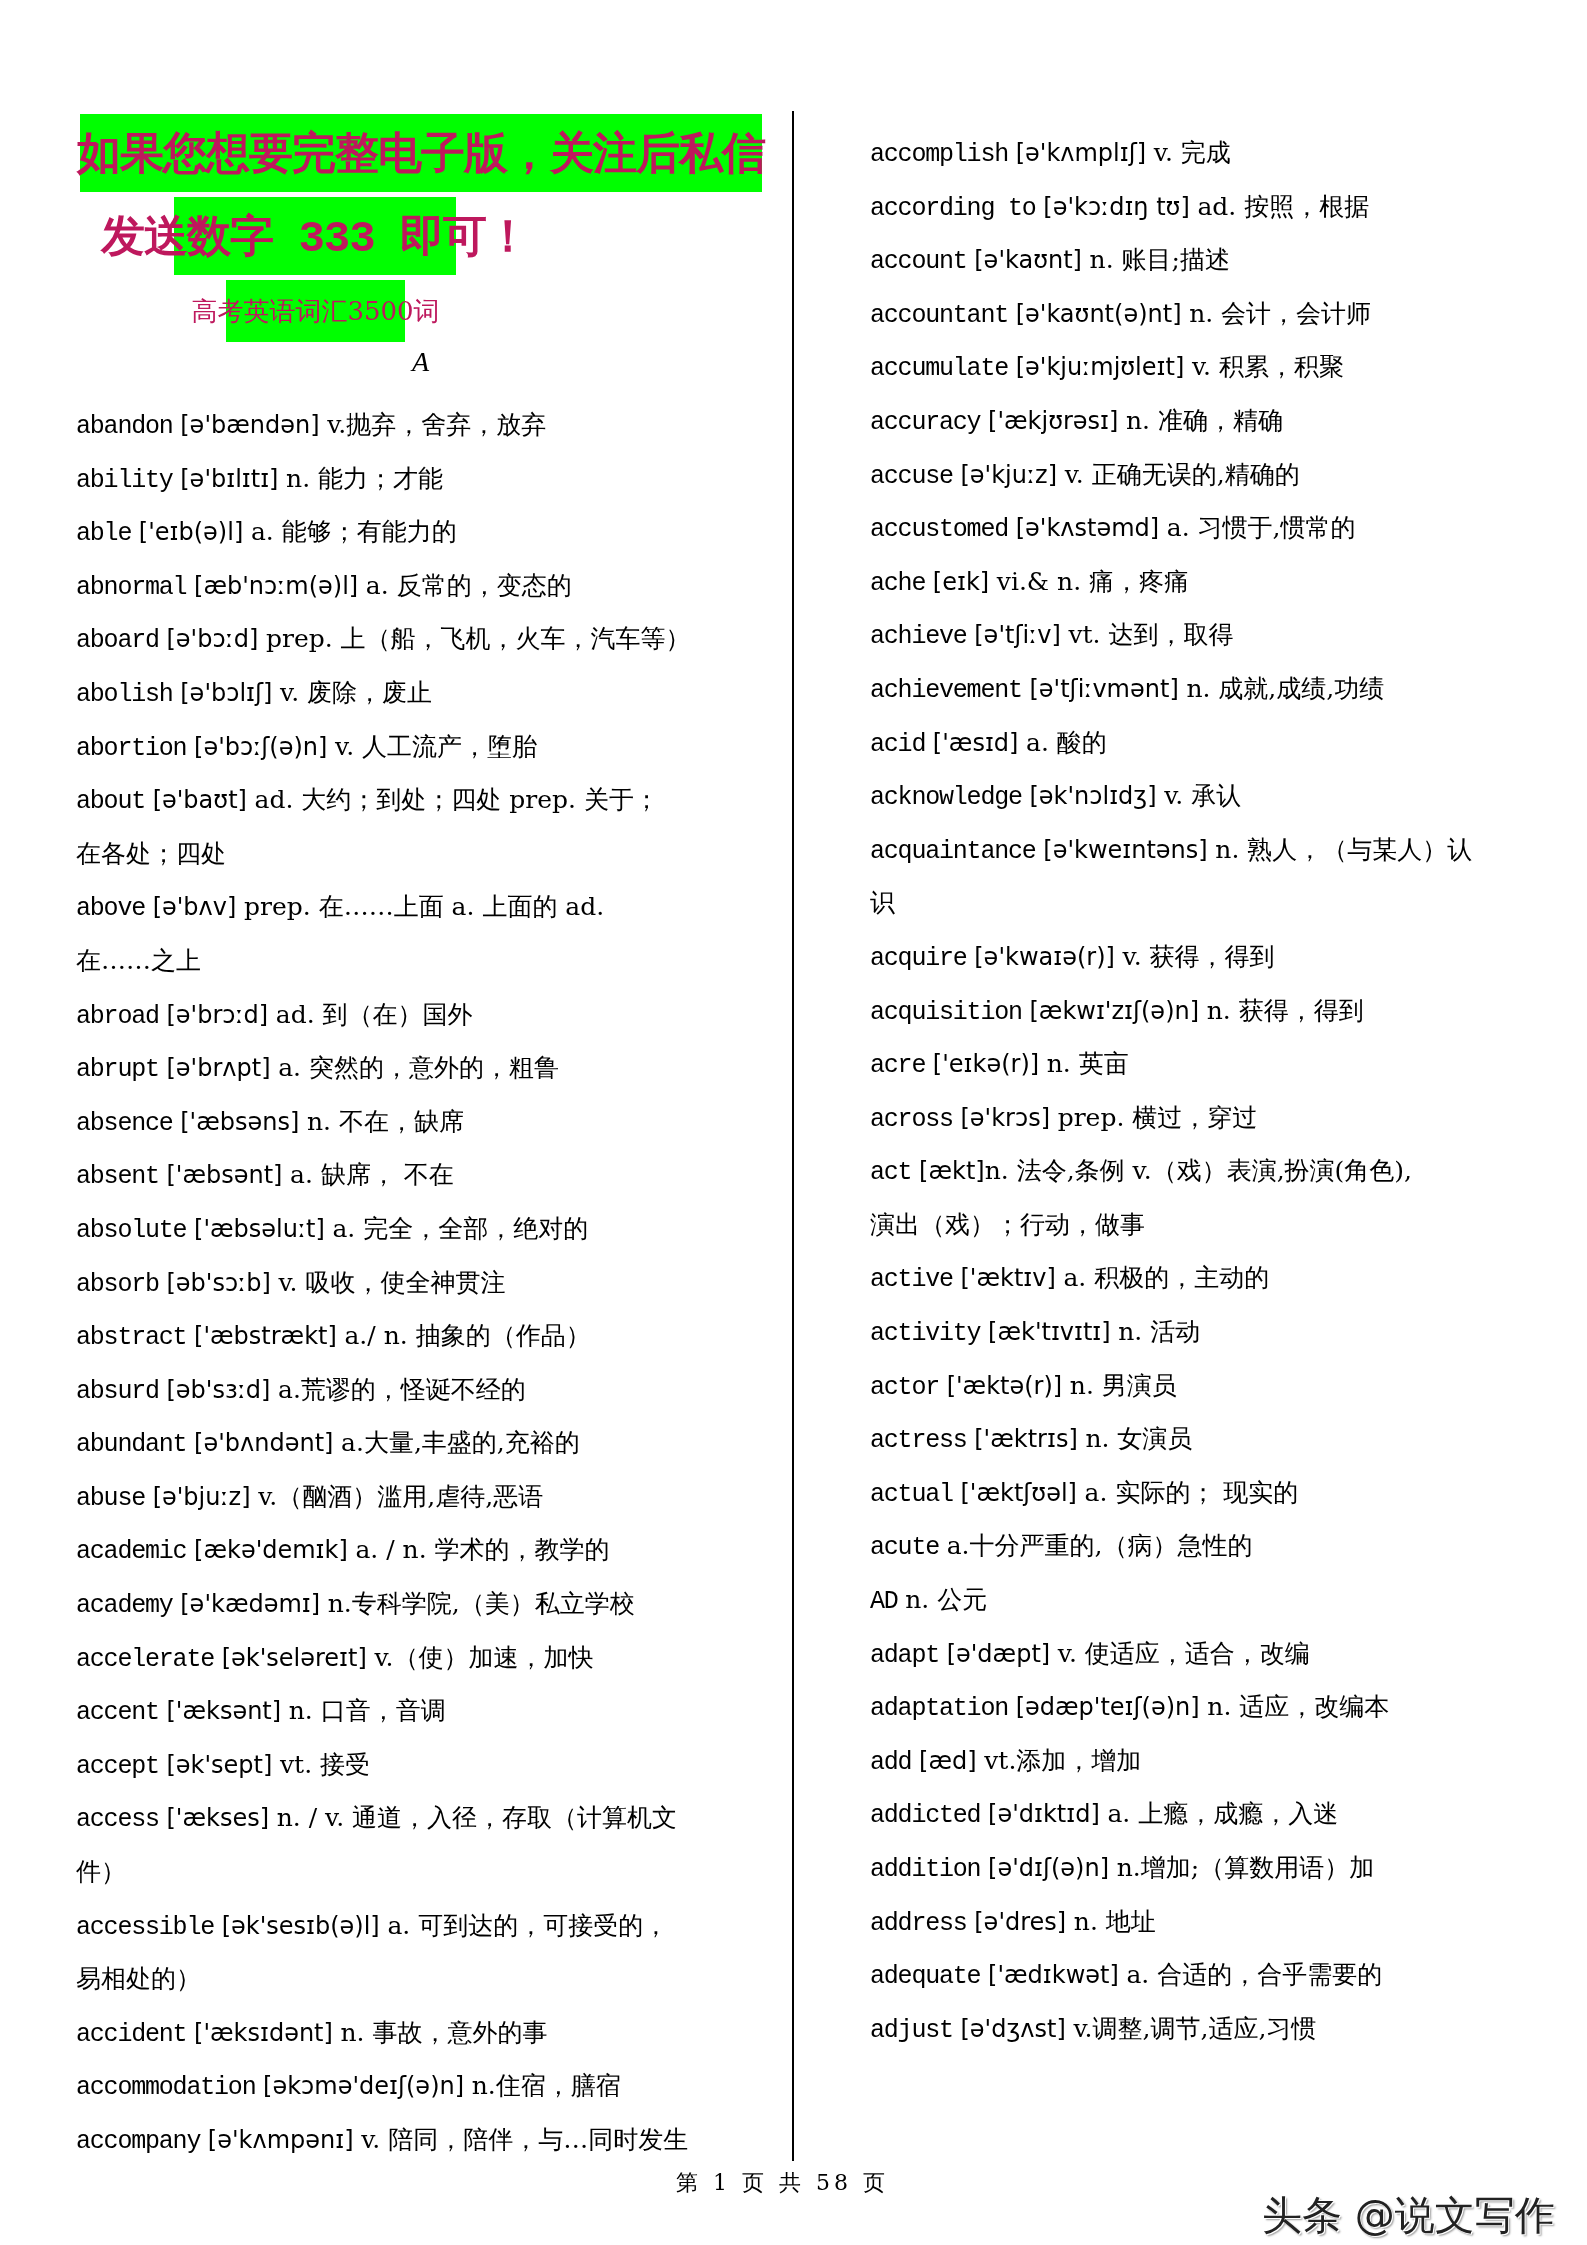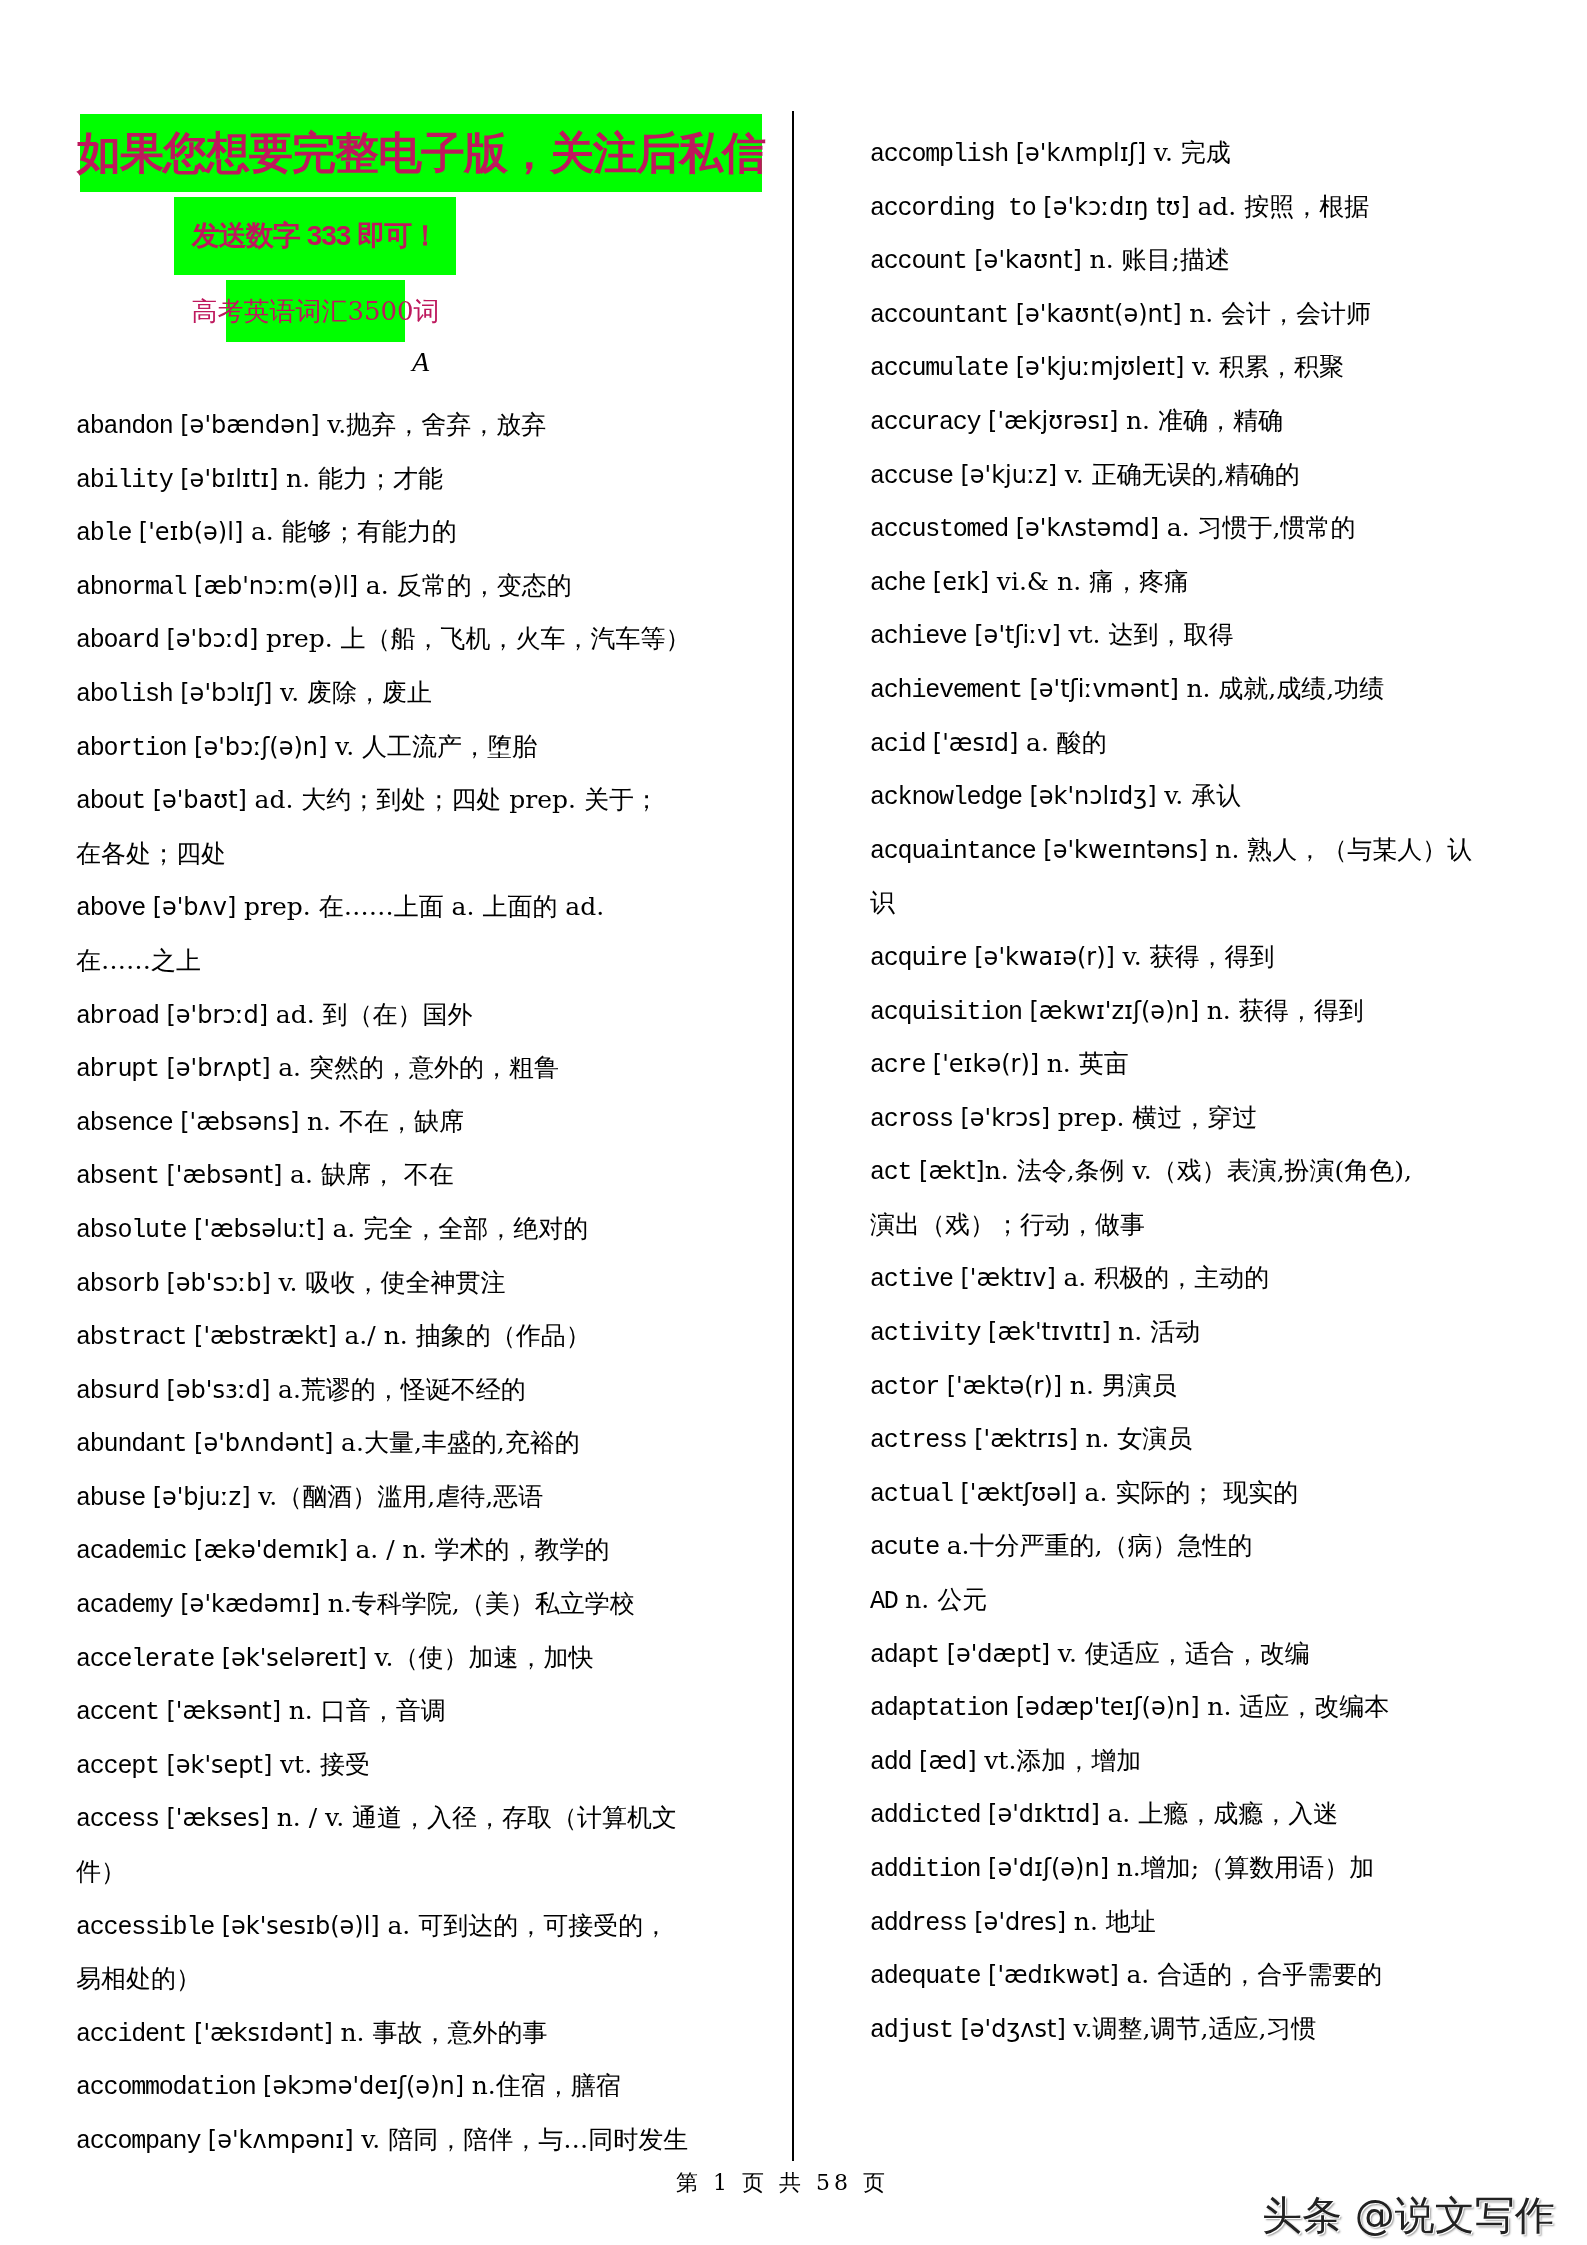--- a/index.html
+++ b/index.html
@@ -2,22 +2,22 @@
 <html><head>
 <meta charset="utf-8">
 <style>
   html, body { margin: 0; padding: 0; background: #ffffff; }
   body { width: 1587px; height: 2245px; position: relative; overflow: hidden;
          font-family: "Liberation Serif", "DejaVu Serif", serif; color: #000; }
   .banner { position: absolute; background: #00ff00; color: #be185d; white-space: nowrap;
             display: flex; align-items: center; justify-content: center; }
   .b1 { left: 80px; top: 114px; width: 682px; height: 78px; font-size: 44px; font-weight: bold;
         font-family: "DejaVu Sans", sans-serif; letter-spacing: -1px; }
-  .b2 { left: 174px; top: 197px; width: 282px; height: 78px; font-size: 28px; font-weight: bold;
-        font-family: Liberation Sans, sans-serif; letter-spacing: -1px; }
+  .b2 { left: 174px; top: 197px; width: 282px; height: 78px; font-size: 44px; font-weight: bold;
+        font-family: Liberation Mono, monospace; letter-spacing: -1px; }
   .b3 { left: 226px; top: 280px; width: 179px; height: 62px; font-size: 26px;
         font-family: "DejaVu Serif", serif; }
   .letter { position: absolute; left: 412px; top: 346px; font-size: 28px; font-style: italic;
             font-family: "Liberation Serif", serif; }
   .divider { position: absolute; left: 792px; top: 111px; width: 2px; height: 2050px; background: #000; }
   .col { position: absolute; width: 720px; }
   .col.left { left: 76px; top: 398px; }
   .col.right { left: 824px; top: 126px; margin-left: 46px; }
   .line { height: 53.6px; line-height: 53.6px; font-size: 25px; white-space: nowrap;
           font-family: "Liberation Mono", "DejaVu Sans Mono", monospace; letter-spacing: -1.2px; }

